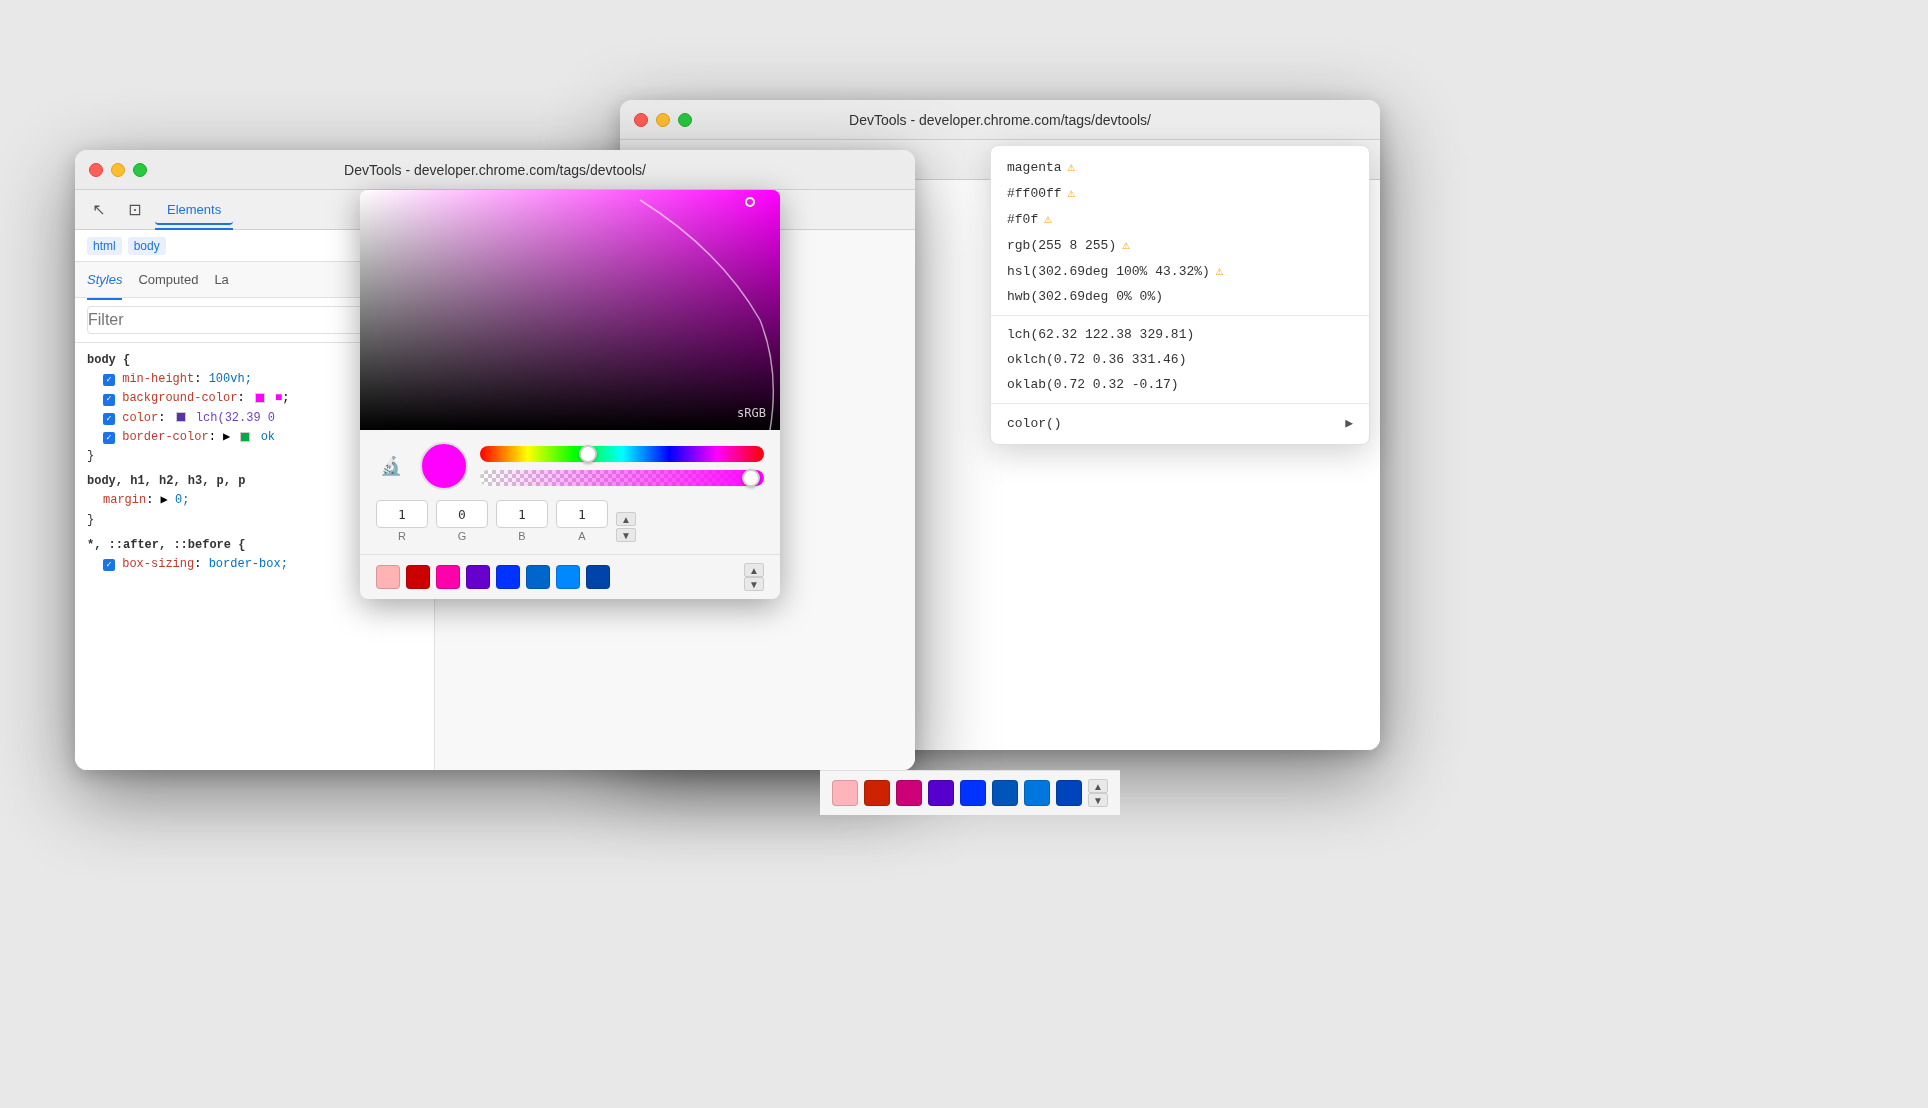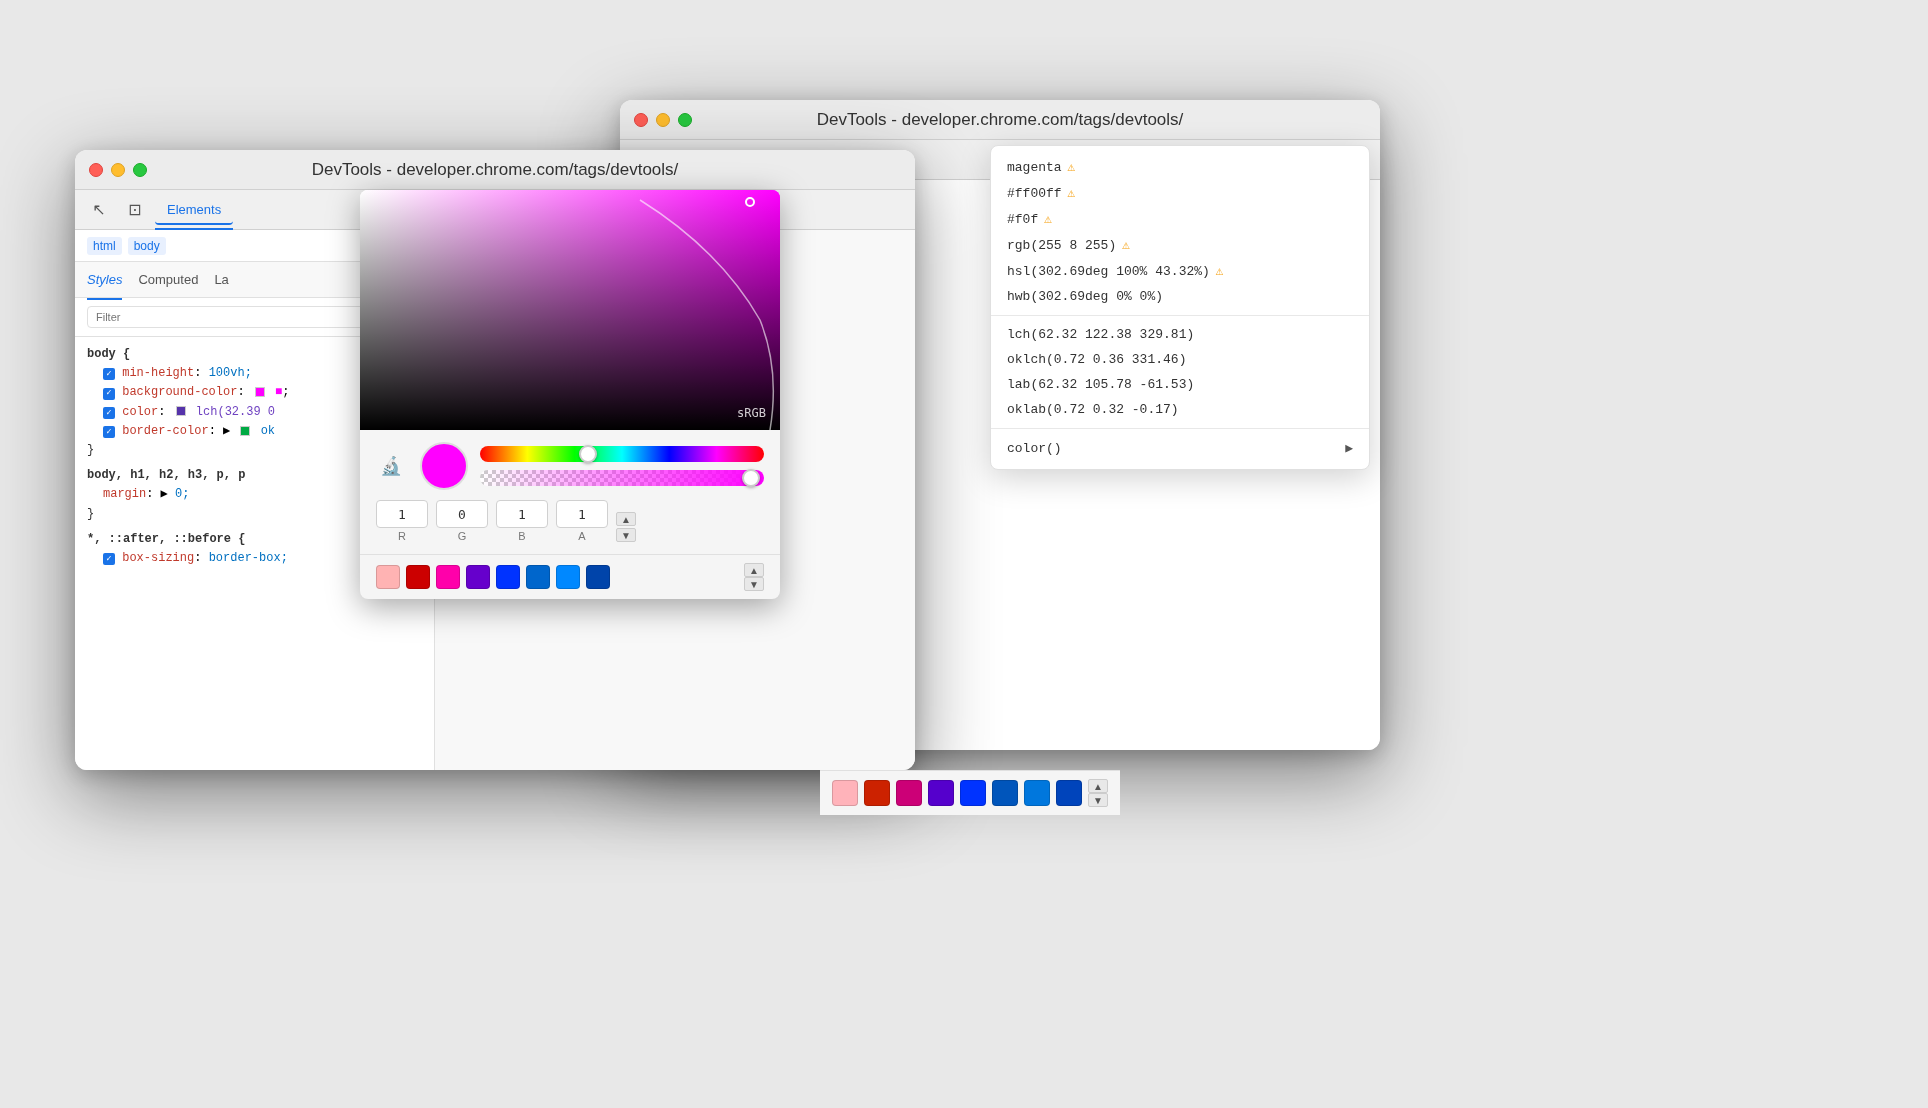--- a/index.html
+++ b/index.html
@@ -43,21 +43,21 @@
       border-radius: 50%;
     }
     .tl-close { background: #ff5f57; border: 1px solid #e0443e; }
     .tl-minimize { background: #ffbd2e; border: 1px solid #dea123; }
     .tl-maximize { background: #28c840; border: 1px solid #1aab29; }
 
     .titlebar-title {
       position: absolute;
       left: 50%;
       transform: translateX(-50%);
-      font-size: 17px;
+      font-size: 14px;
       font-weight: 500;
       color: #333;
       white-space: nowrap;
     }
 
     
     .devtools-back {
       top: 100px;
       left: 620px;
       width: 760px;
@@ -176,22 +176,22 @@
 
     
     .filter-bar {
       padding: 8px 12px;
       border-bottom: 1px solid #e0e0e0;
       background: #fff;
     }
 
     .filter-input {
       width: 100%;
-      padding: 4px 8px;
-      font-size: 11px;
+      padding: 4px 0;
+      font-size: 16px;
       border: 1px solid #e0e0e0;
       border-radius: 4px;
       outline: none;
       color: #333;
       background: #fff;
     }
 
     
     .css-rules {
       background: #fff;
@@ -754,23 +754,20 @@
     <span>hwb(302.69deg 0% 0%)</span>
   </div>
   <div class="dropdown-divider"></div>
   <div class="dropdown-item">
     <span>lch(62.32 122.38 329.81)</span>
   </div>
   <div class="dropdown-item">
     <span>oklch(0.72 0.36 331.46)</span>
   </div>
   <div class="dropdown-item">
-    <span>lab(62.32 105.78 -61.53)</span>
-  </div>
-  <div class="dropdown-item">
     <span>oklab(0.72 0.32 -0.17)</span>
   </div>
   <div class="dropdown-divider"></div>
   <div class="dropdown-item">
     <span>color()</span>
     <span class="dropdown-item-arrow">▶</span>
   </div>
 </div>
 
 <div style="position:absolute; top:770px; left:820px; z-index:10; display:flex; gap:6px; align-items:center; background:#f5f5f5; padding:8px 12px; border-top:1px solid #e0e0e0;">

